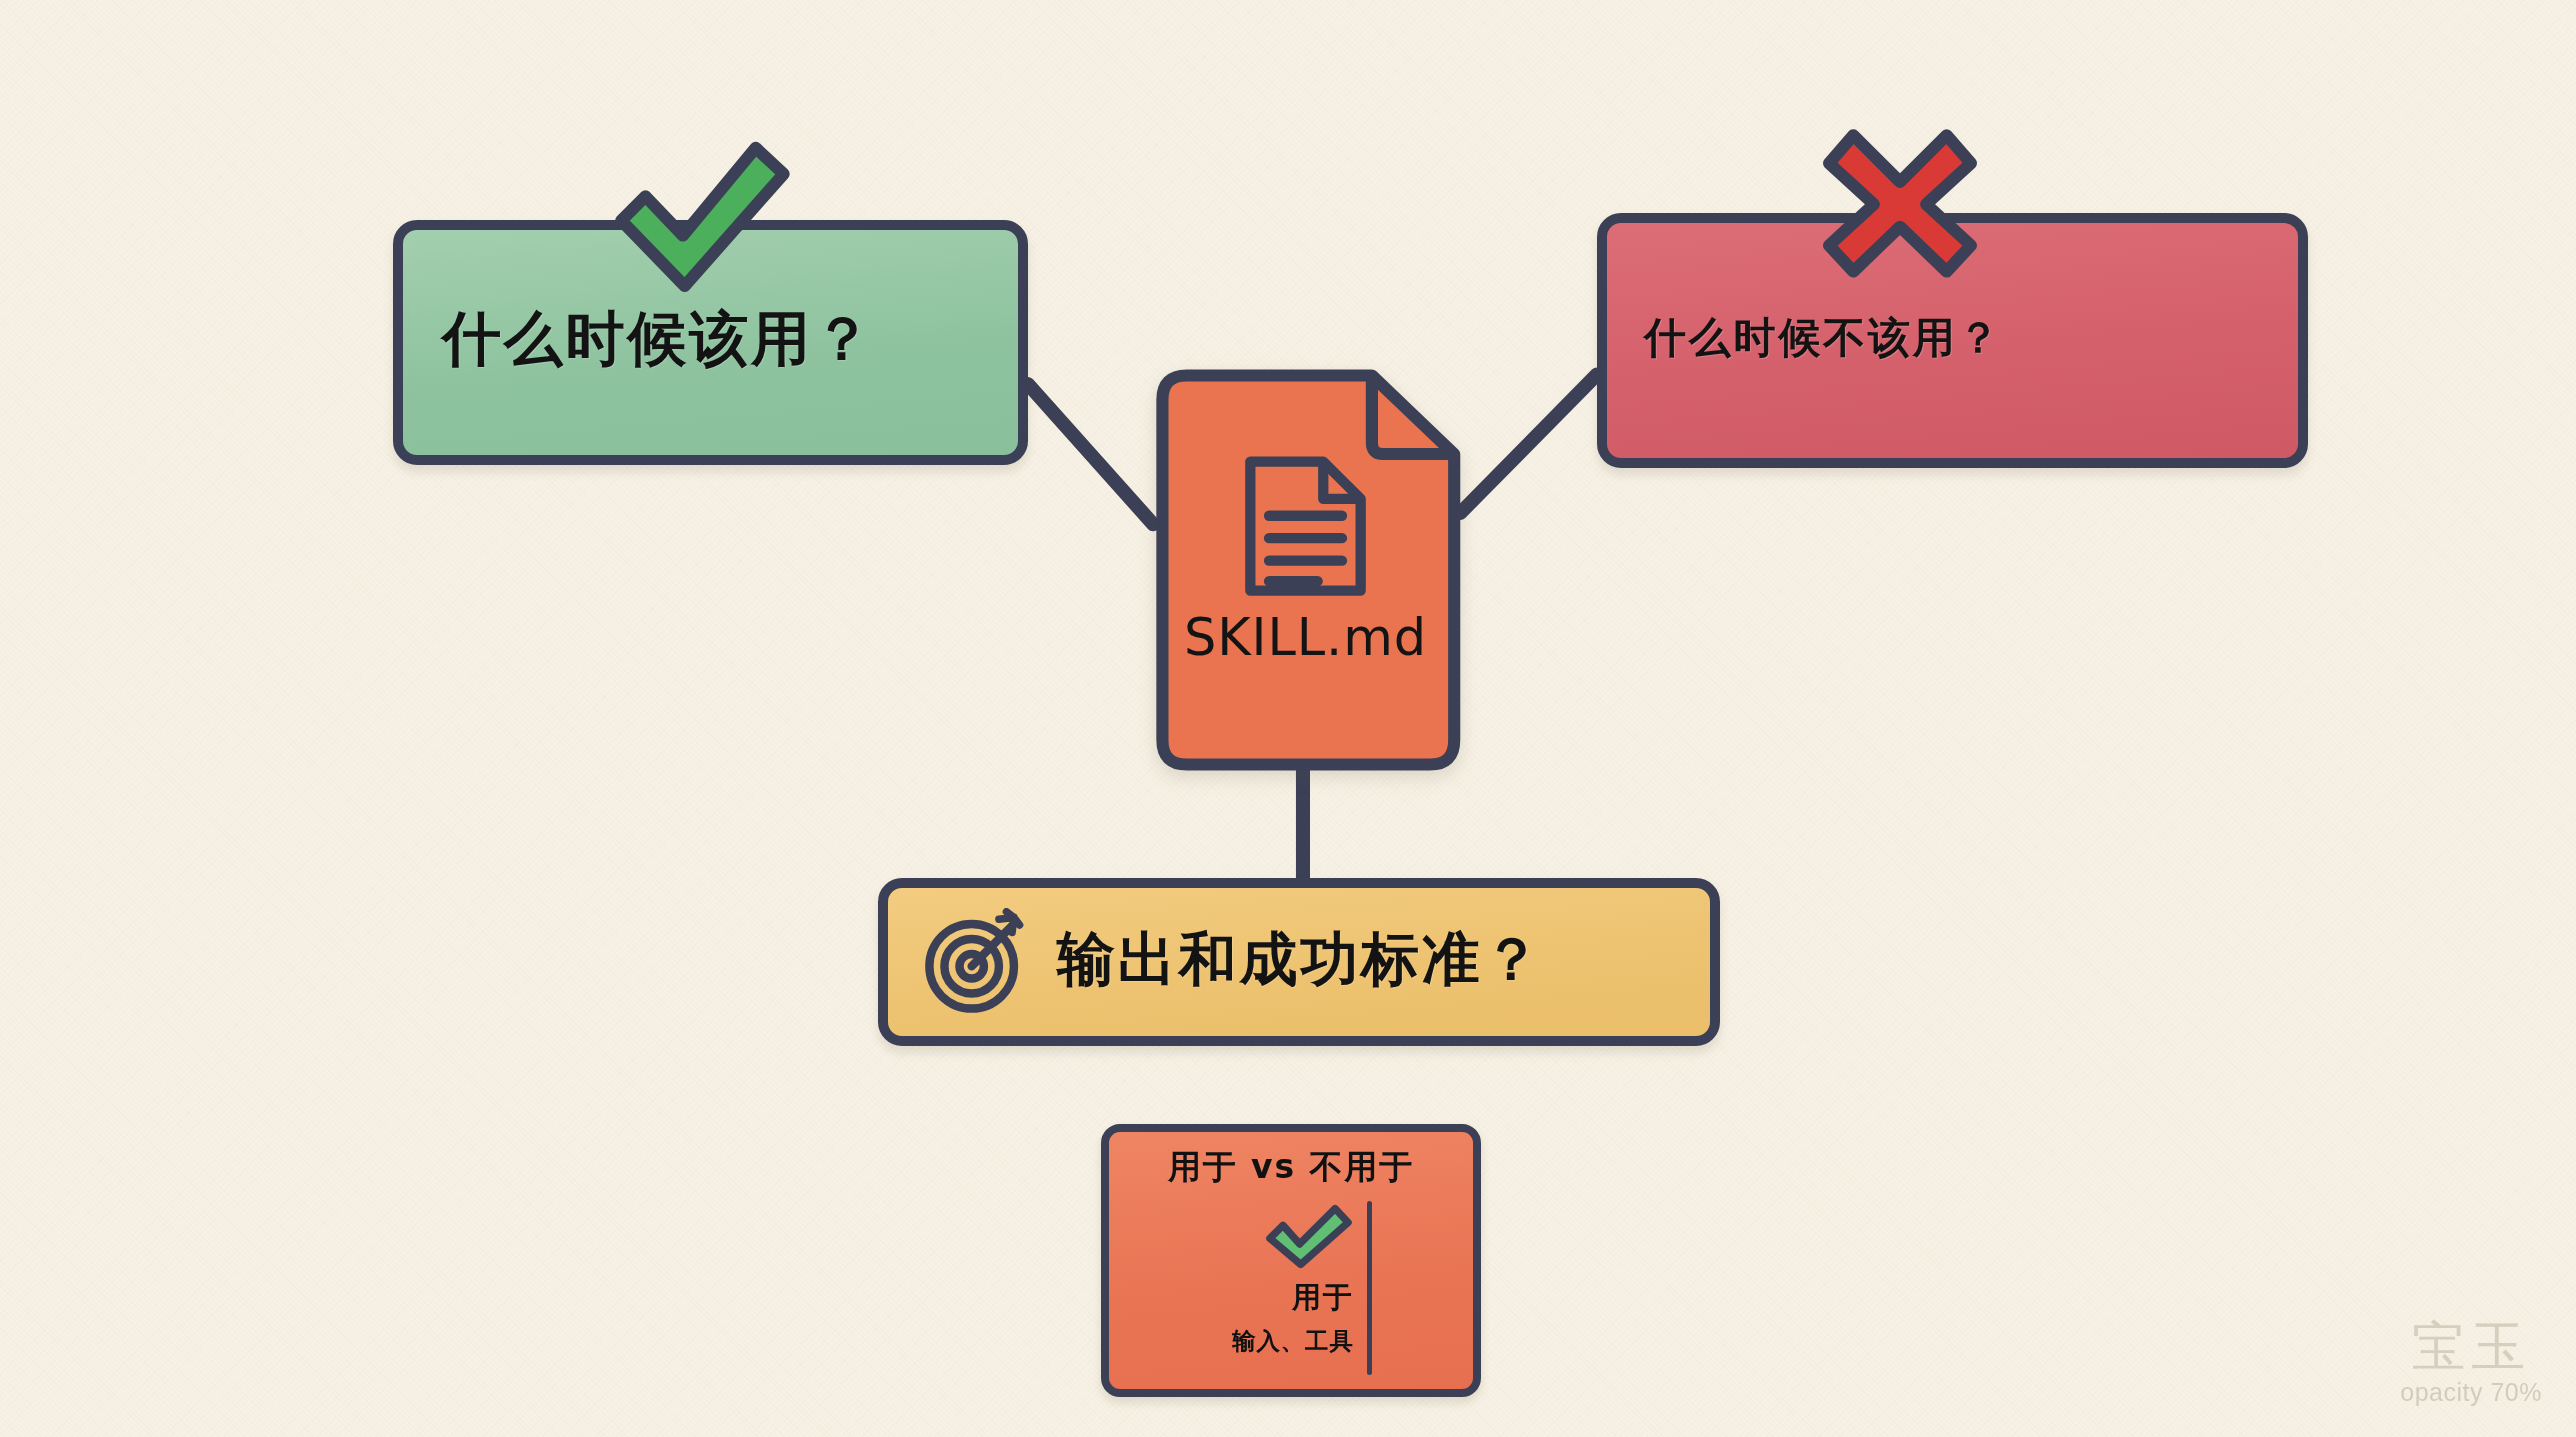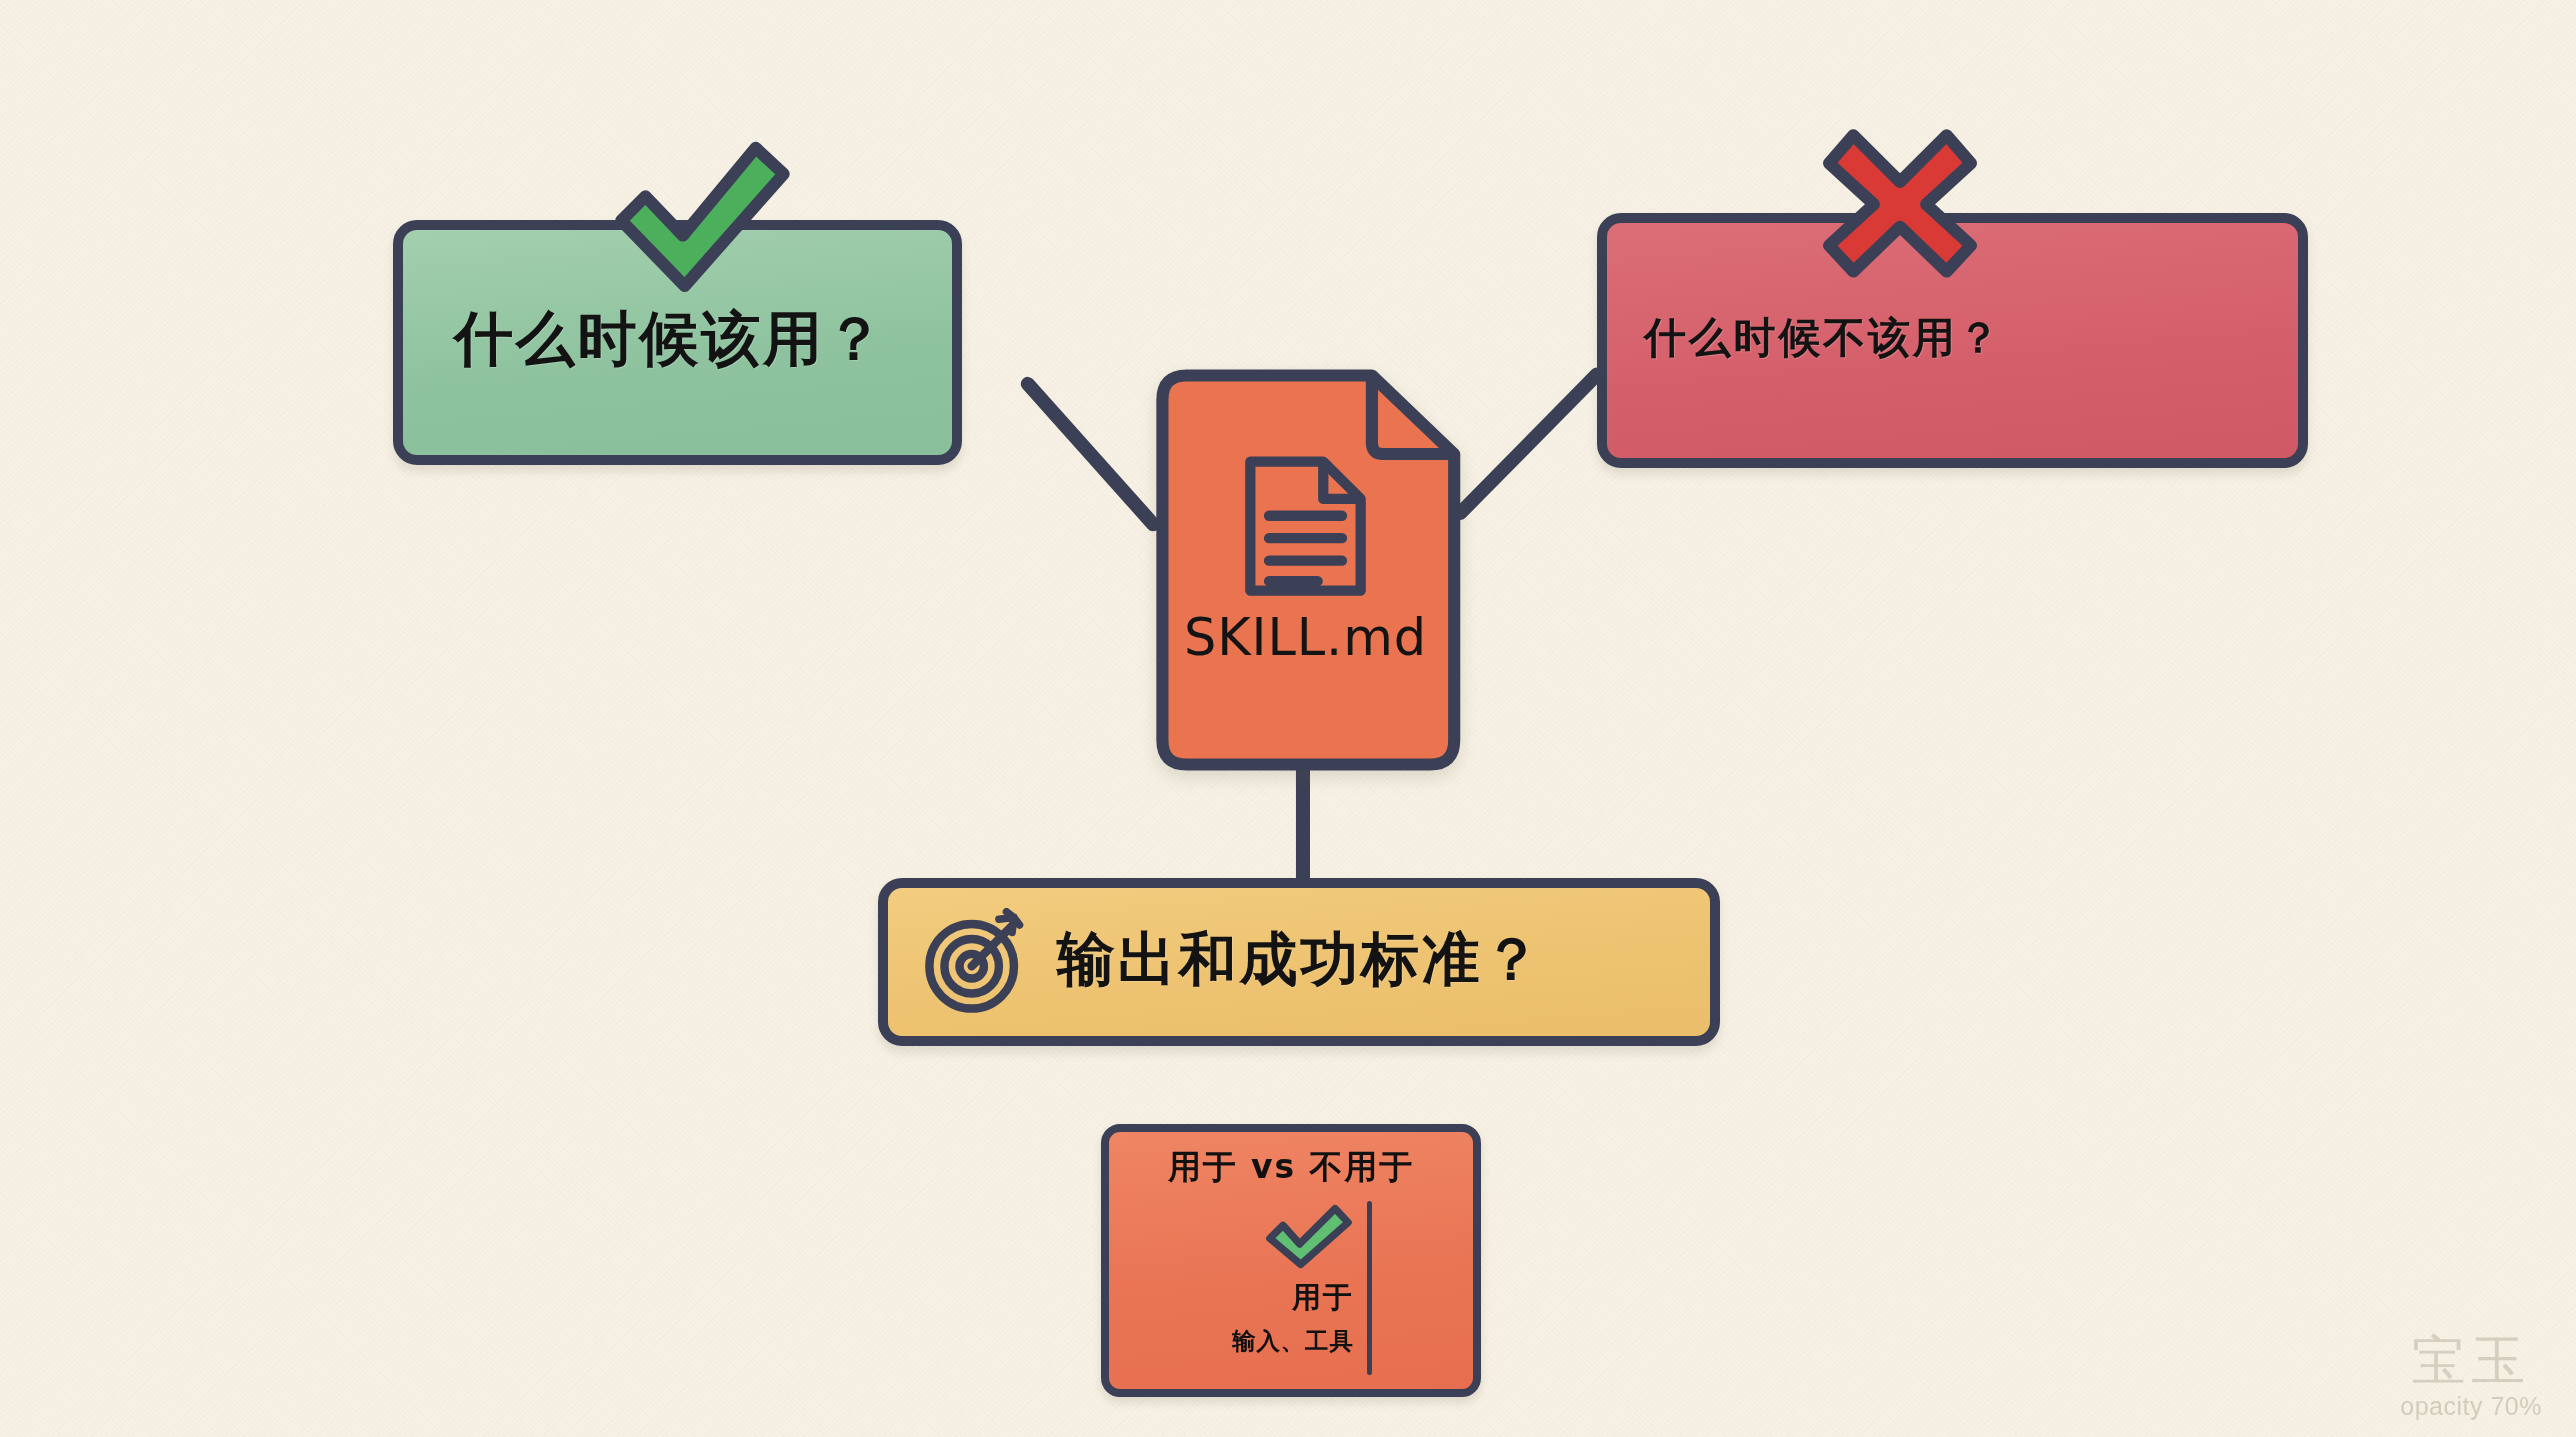--- a/index.html
+++ b/index.html
@@ -54,24 +54,24 @@
     color: #131313;
     letter-spacing: 2.8px;
     white-space: nowrap;
     text-shadow: 0.9px 0.9px 0 rgba(255,255,255,0.18);
   }
 
   
   #box-when-to-use {
     left: 393px;
     top: 220px;
-    width: 569px;
+    width: 635px;
     height: 245px;
     background: linear-gradient(175deg, #a3cfae 0%, #8fc3a0 55%, #89bf9a 100%);
-    padding-left: 51px;
+    padding-left: 39px;
   }
   #box-when-to-use .qtext {
     font-size: 59px;
     padding-bottom: 5.6px;
   }
 
   
   #box-when-not-to-use {
     left: 1597px;
     top: 213px;
@@ -189,21 +189,21 @@
     color: #111;
     letter-spacing: 0.9px;
     margin-top: 7.5px;
     white-space: nowrap;
   }
 
   
   #watermark {
     position: absolute;
     right: 34px;
-    bottom: 17px;
+    bottom: 31px;
     text-align: center;
     z-index: 6;
     opacity: 0.7;
     user-select: none;
   }
   #watermark .wm-mark {
     font-family: "DejaVu Sans", sans-serif;
     font-size: 54px;
     color: #c9c2b1;
     letter-spacing: 5.6px;

